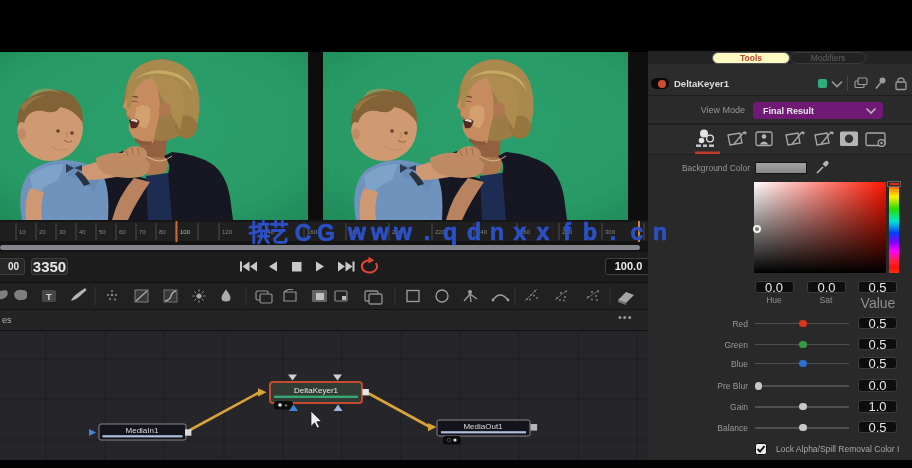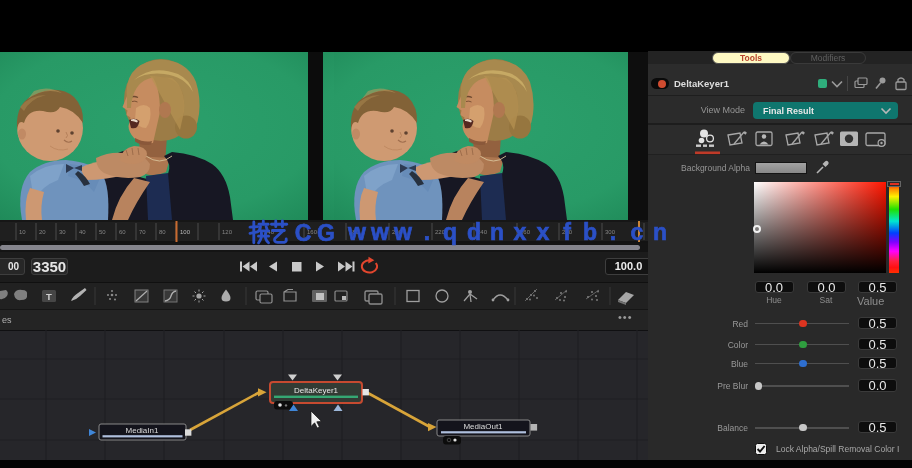--- a/index.html
+++ b/index.html
@@ -385,21 +385,21 @@
       <rect x="25" y="5" width="9" height="6.5" rx="1" fill="none" stroke="#9a9a9a" stroke-width="1.2"></rect>
       <rect x="28" y="2" width="9" height="6.5" rx="1" fill="#2c2c2c" stroke="#9a9a9a" stroke-width="1.2"></rect>
       <circle cx="52.5" cy="4.5" r="3" fill="#9a9a9a"></circle>
       <line x1="50.5" y1="7" x2="46" y2="12.5" stroke="#9a9a9a" stroke-width="1.6"></line>
       <rect x="66" y="6" width="10" height="7.5" rx="1" fill="none" stroke="#9a9a9a" stroke-width="1.3"></rect>
       <path d="M68,6 L68,3.5 Q71,0.5 74,3.5 L74,6" fill="none" stroke="#9a9a9a" stroke-width="1.3"></path>
     </svg>
 
     <div class="abs" style="left:0; top:45px; width:264px; height:27px; background:#2b2b2b;"></div>
     <div class="abs" style="left:20px; top:54px; width:77px; color:#959595; font-size:9px; text-align:right;">View Mode</div>
-    <div class="abs" style="left:105px; top:51px; width:145px; height:17px; background:#0f766e; border-radius:4px;">
+    <div class="abs" style="left:105px; top:51px; width:130px; height:17px; background:#701a75; border-radius:4px;">
       <span style="position:absolute; left:10px; top:3.5px; color:#e8e8e8; font-weight:bold; font-size:9px;">Final Result</span>
       <svg style="position:absolute; right:6px; top:5px;" width="12" height="8">
           <polyline points="1.5,1.5 6,6 10.5,1.5" fill="none" stroke="#b8b8b8" stroke-width="1.6"></polyline>
         </svg>
     </div>
     <div class="abs" style="left:0; top:72px; width:264px; height:1.5px; background:#1d1d1d;"></div>
 
     <div class="abs" style="left:0; top:73.5px; width:264px; height:30.5px; background:#2c2c2c; border-bottom:1px solid #202020;"></div>
     <svg class="abs" style="left:0; top:73.5px;" width="264" height="30" viewBox="0 0 264 30">
 
@@ -430,65 +430,71 @@
 
       <rect x="192" y="6.5" width="18" height="14.5" rx="1.5" fill="#b5b5b5"></rect>
       <circle cx="201" cy="13.7" r="4.2" fill="#323232"></circle>
 
       <rect x="218" y="8" width="19" height="12.5" rx="1.5" fill="none" stroke="#a8a8a8" stroke-width="1.3"></rect>
       <circle cx="233.5" cy="18" r="3.4" fill="#2c2c2c" stroke="#a8a8a8" stroke-width="1.2"></circle>
       <circle cx="233.5" cy="18" r="1.2" fill="#a8a8a8"></circle>
       <rect x="47" y="26.5" width="25" height="2.6" fill="#bf3a28"></rect>
     </svg>
 
-    <div class="abs" style="left:12px; top:111.5px; width:90px; color:#969696; font-size:8.5px; text-align:right;">Background Alpha</div>
+    <div class="abs" style="left:12px; top:111.5px; width:90px; color:#969696; font-size:8.5px; text-align:right;">Background Color</div>
     <div class="abs" style="left:106.5px; top:110.5px; width:52px; height:12.5px; background:linear-gradient(#a2a2a2,#888888); border:1px solid #141414;"></div>
     <svg class="abs" style="left:166px; top:108px;" width="18" height="17" viewBox="0 0 18 17">
       <line x1="3" y1="14" x2="9" y2="8" stroke="#b5b5b5" stroke-width="1.6"></line>
       <path d="M8.5,5 L11,2.5 Q12.5,1 14,2.5 Q15.5,4 14,5.5 L11.5,8 Z" fill="#b5b5b5"></path>
     </svg>
 
     <div class="abs" style="left:106px; top:131px; width:131.5px; height:91px; background:linear-gradient(to bottom, rgba(0,0,0,0) 0%, #000 100%), linear-gradient(to right, #ffffff 0%, #ff1600 100%);"></div>
     <div class="abs" style="left:104.5px; top:174px; width:8px; height:8px; border:2px solid #f2f2f2; border-radius:50%;"></div>
 
     <div class="abs" style="left:241px; top:131px; width:10px; height:91px; background:linear-gradient(to bottom, #ff0000 0%, #ff9000 8%, #fff000 16%, #20e000 30%, #00e8d0 43%, #0040ff 56%, #8000ff 66%, #ff00ff 76%, #ff2040 87%, #ff1010 94%, #ff3000 100%);"></div>
     <div class="abs" style="left:239px; top:129.5px; width:14px; height:6px; background:#2a2a2a; border:1px solid #666;">
         <div style="position:absolute; left:1.5px; top:1.5px; width:9px; height:1.8px; background:#e03020;"></div>
       </div>
 
     <div class="vbox abs" style="left:106.5px; top:229.5px;">0.0</div>
     <div class="vbox abs" style="left:159px; top:229.5px;">0.0</div>
     <div class="vbox abs" style="left:210px; top:229.5px;">0.5</div>
     <div class="abs" style="left:106px; top:243.5px; width:40px; color:#8e8e8e; font-size:8.5px; text-align:center;">Hue</div>
     <div class="abs" style="left:158px; top:243.5px; width:40px; color:#8e8e8e; font-size:8.5px; text-align:center;">Sat</div>
-    <div class="abs" style="left:209px; top:243.5px; width:42px; color:#8e8e8e; font-size:11px; ">Value</div>
+    <div class="abs" style="left:209px; top:243.5px; width:42px; color:#8e8e8e; font-size:14px; text-align:center;">Value</div>
 
     <div class="srow" style="top:265.3px;">
         <span class="slbl">Red</span>
         <div class="trk"></div>
         <div class="knob" style="left:151.3px; background:#dd3420;"></div>
         <div class="vbox sv">0.5</div>
       </div>
     <div class="srow" style="top:286px;">
-        <span class="slbl">Color</span>
+        <span class="slbl">Green</span>
         <div class="trk"></div>
         <div class="knob" style="left:151.3px; background:#2f9e3f;"></div>
         <div class="vbox sv">0.5</div>
       </div>
     <div class="srow" style="top:305px;">
         <span class="slbl">Blue</span>
         <div class="trk"></div>
         <div class="knob" style="left:151.3px; background:#2e6fd0;"></div>
         <div class="vbox sv">0.5</div>
       </div>
     <div class="srow" style="top:327.8px;">
         <span class="slbl">Pre Blur</span>
         <div class="trk"></div>
         <div class="knob" style="left:107px; background:#c8c8c8;"></div>
         <div class="vbox sv">0.0</div>
+      </div>
+    <div class="srow" style="top:348.6px;">
+        <span class="slbl">Gain</span>
+        <div class="trk"></div>
+        <div class="knob" style="left:151.3px; background:#c8c8c8;"></div>
+        <div class="vbox sv">1.0</div>
       </div>
     <div class="srow" style="top:369.4px;">
         <span class="slbl">Balance</span>
         <div class="trk"></div>
         <div class="knob" style="left:151.3px; background:#c8c8c8;"></div>
         <div class="vbox sv">0.5</div>
       </div>
 
     <svg class="abs" style="left:106.5px; top:392px;" width="12" height="12" viewBox="0 0 12 12">
       <rect x="0.5" y="0.5" width="11" height="11" rx="2" fill="#ececec" stroke="#0d0d0d"></rect>

